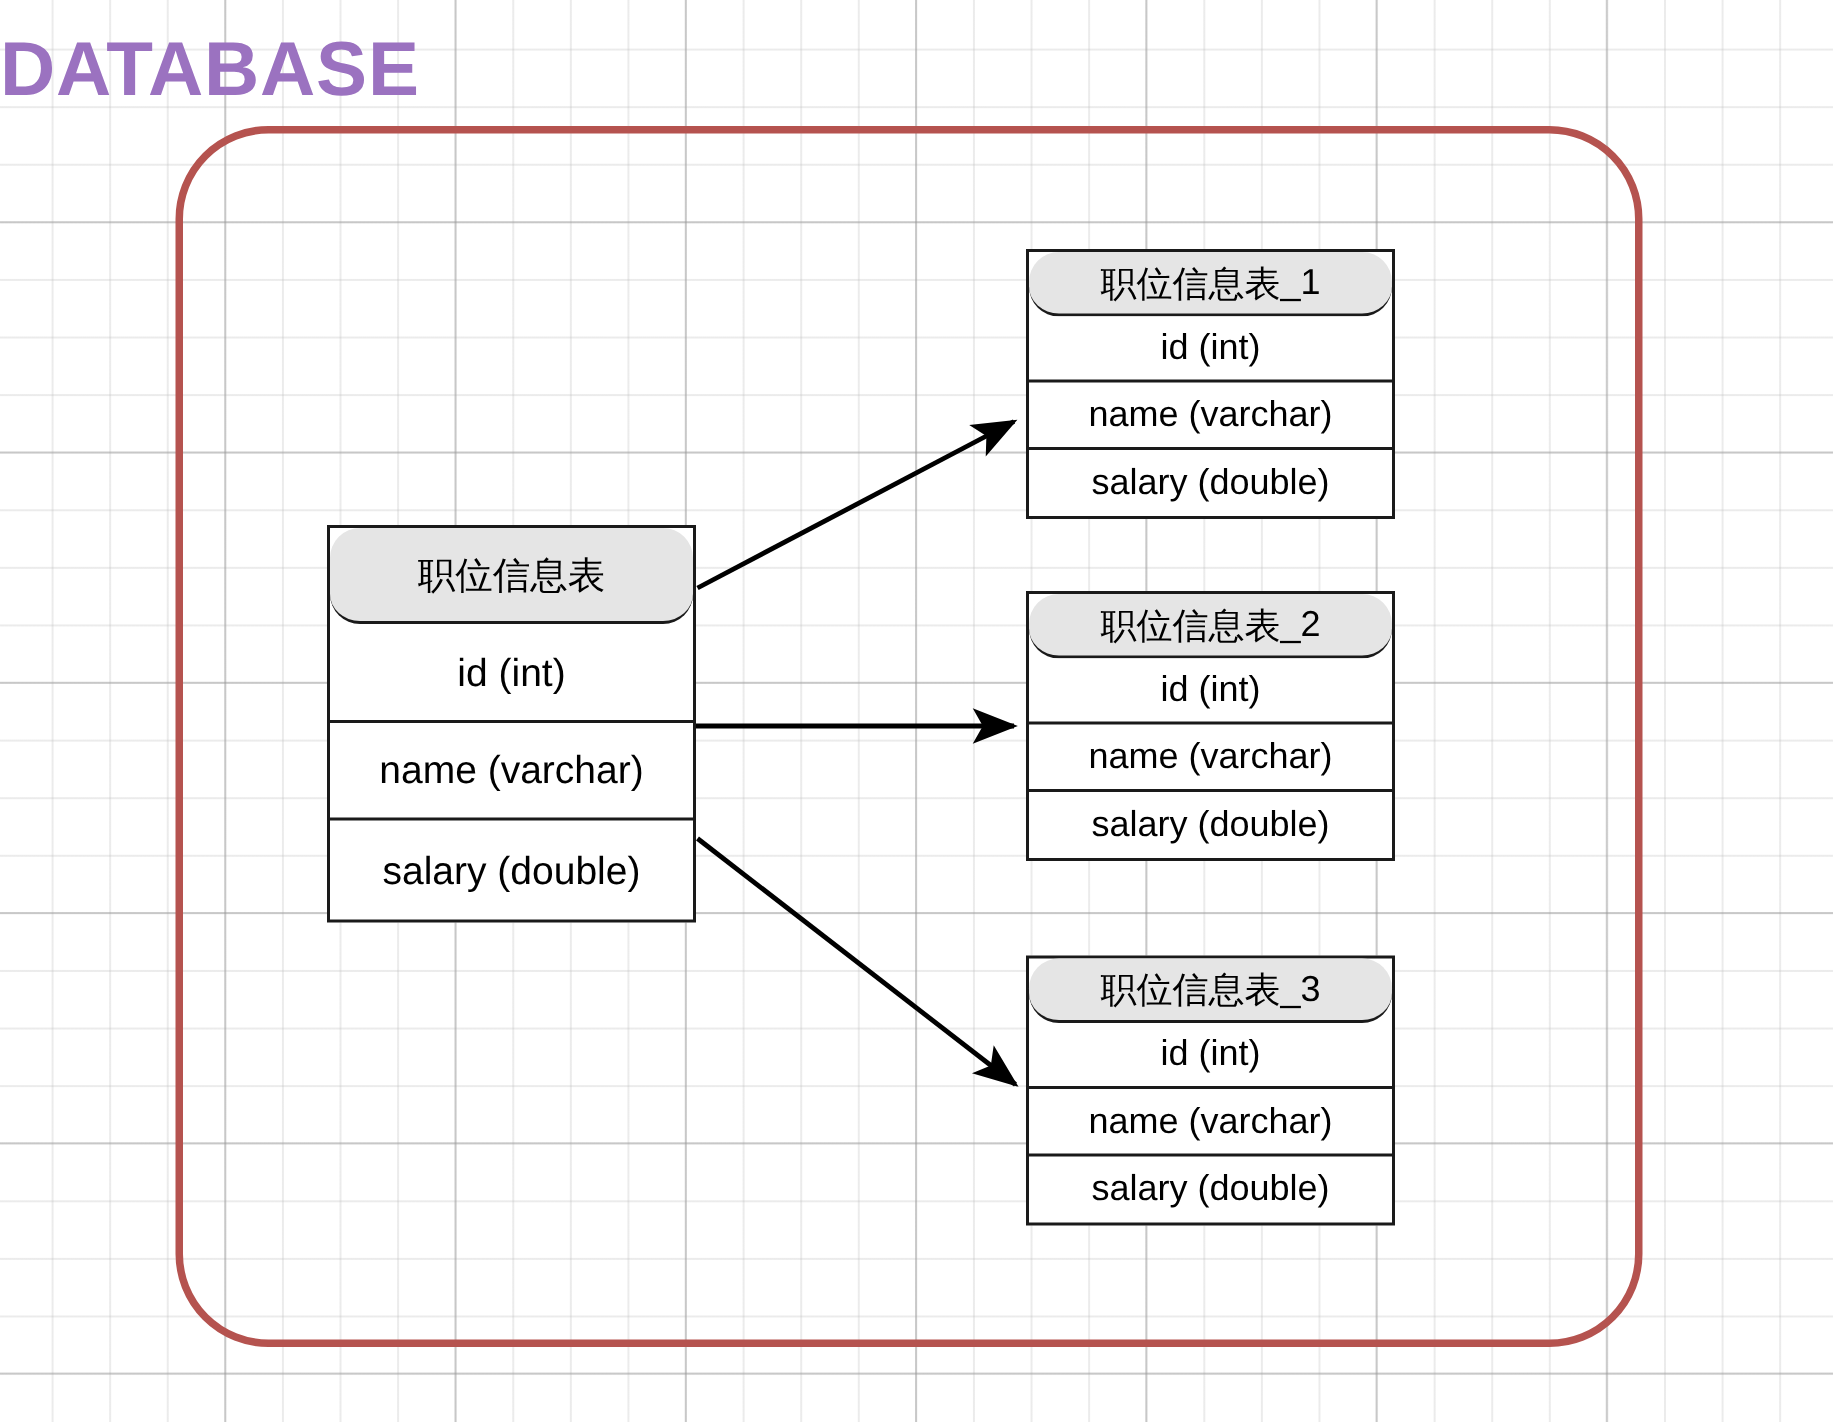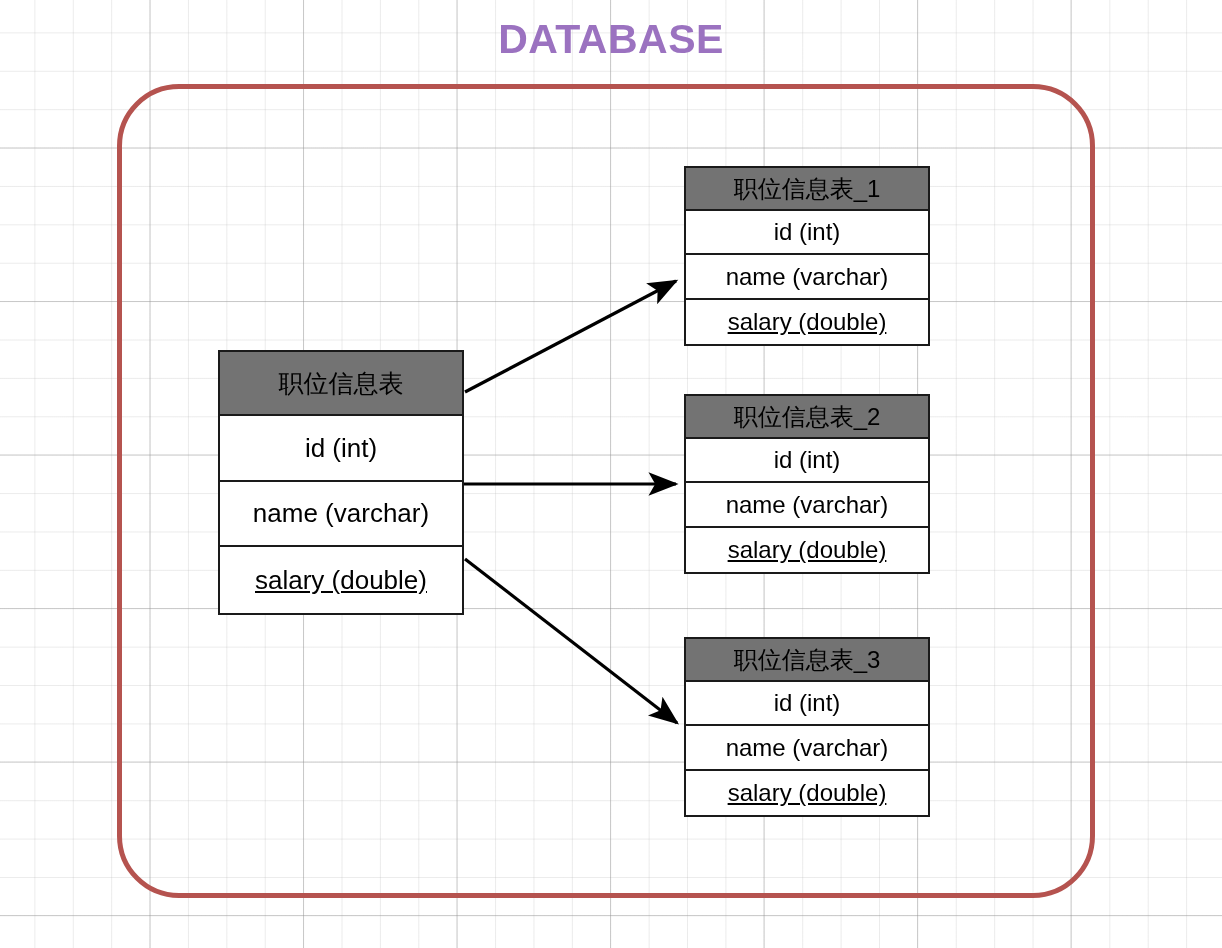--- a/index.html
+++ b/index.html
@@ -26,23 +26,23 @@
     overflow: hidden;
     font-family: "Liberation Sans", sans-serif;
   }
 
   
   #db-title {
     position: absolute;
     left: 0;
     top: 16px;
     width: 1222px;
-    text-align: center;
-    font-family: "Liberation Sans", sans-serif;
-    font-size: 41px;
+    text-align: left;
+    font-family: "Liberation Sans", sans-serif;
+    font-size: 51px;
     font-weight: bold;
     letter-spacing: 0.5px;
     color: #9b72c0;
     user-select: none;
   }
 
   
   #db-container {
     position: absolute;
     left: 117px;
@@ -58,48 +58,48 @@
   
   .table-box {
     position: absolute;
     box-sizing: border-box;
     background: #ffffff;
     border: 2px solid #1a1a1a;
     display: flex;
     flex-direction: column;
   }
   .table-header {
-    background: #737373;
+    background: #e5e5e5;
     border-bottom: 2px solid #1a1a1a;
     box-sizing: border-box;
     display: flex;
     align-items: center;
     justify-content: center;
     color: #000000;
     font-family: "Liberation Serif", serif;
     white-space: nowrap;
+    border-radius: 20px;
   }
   .table-header .suffix {
     font-family: "Liberation Sans", sans-serif;
     font-weight: normal;
   }
   .table-row {
     box-sizing: border-box;
     display: flex;
     align-items: center;
     justify-content: center;
     color: #000000;
     font-family: "Liberation Sans", sans-serif;
     border-bottom: 2px solid #1a1a1a;
     white-space: nowrap;
     text-align: center;
   }
   .table-row:last-child {
     border-bottom: none;
-    text-decoration: underline;
   }
 
   
   #table-main {
     left: 218px;
     top: 350px;
     width: 246px;
     height: 265px;
   }
   #table-main .table-header {

